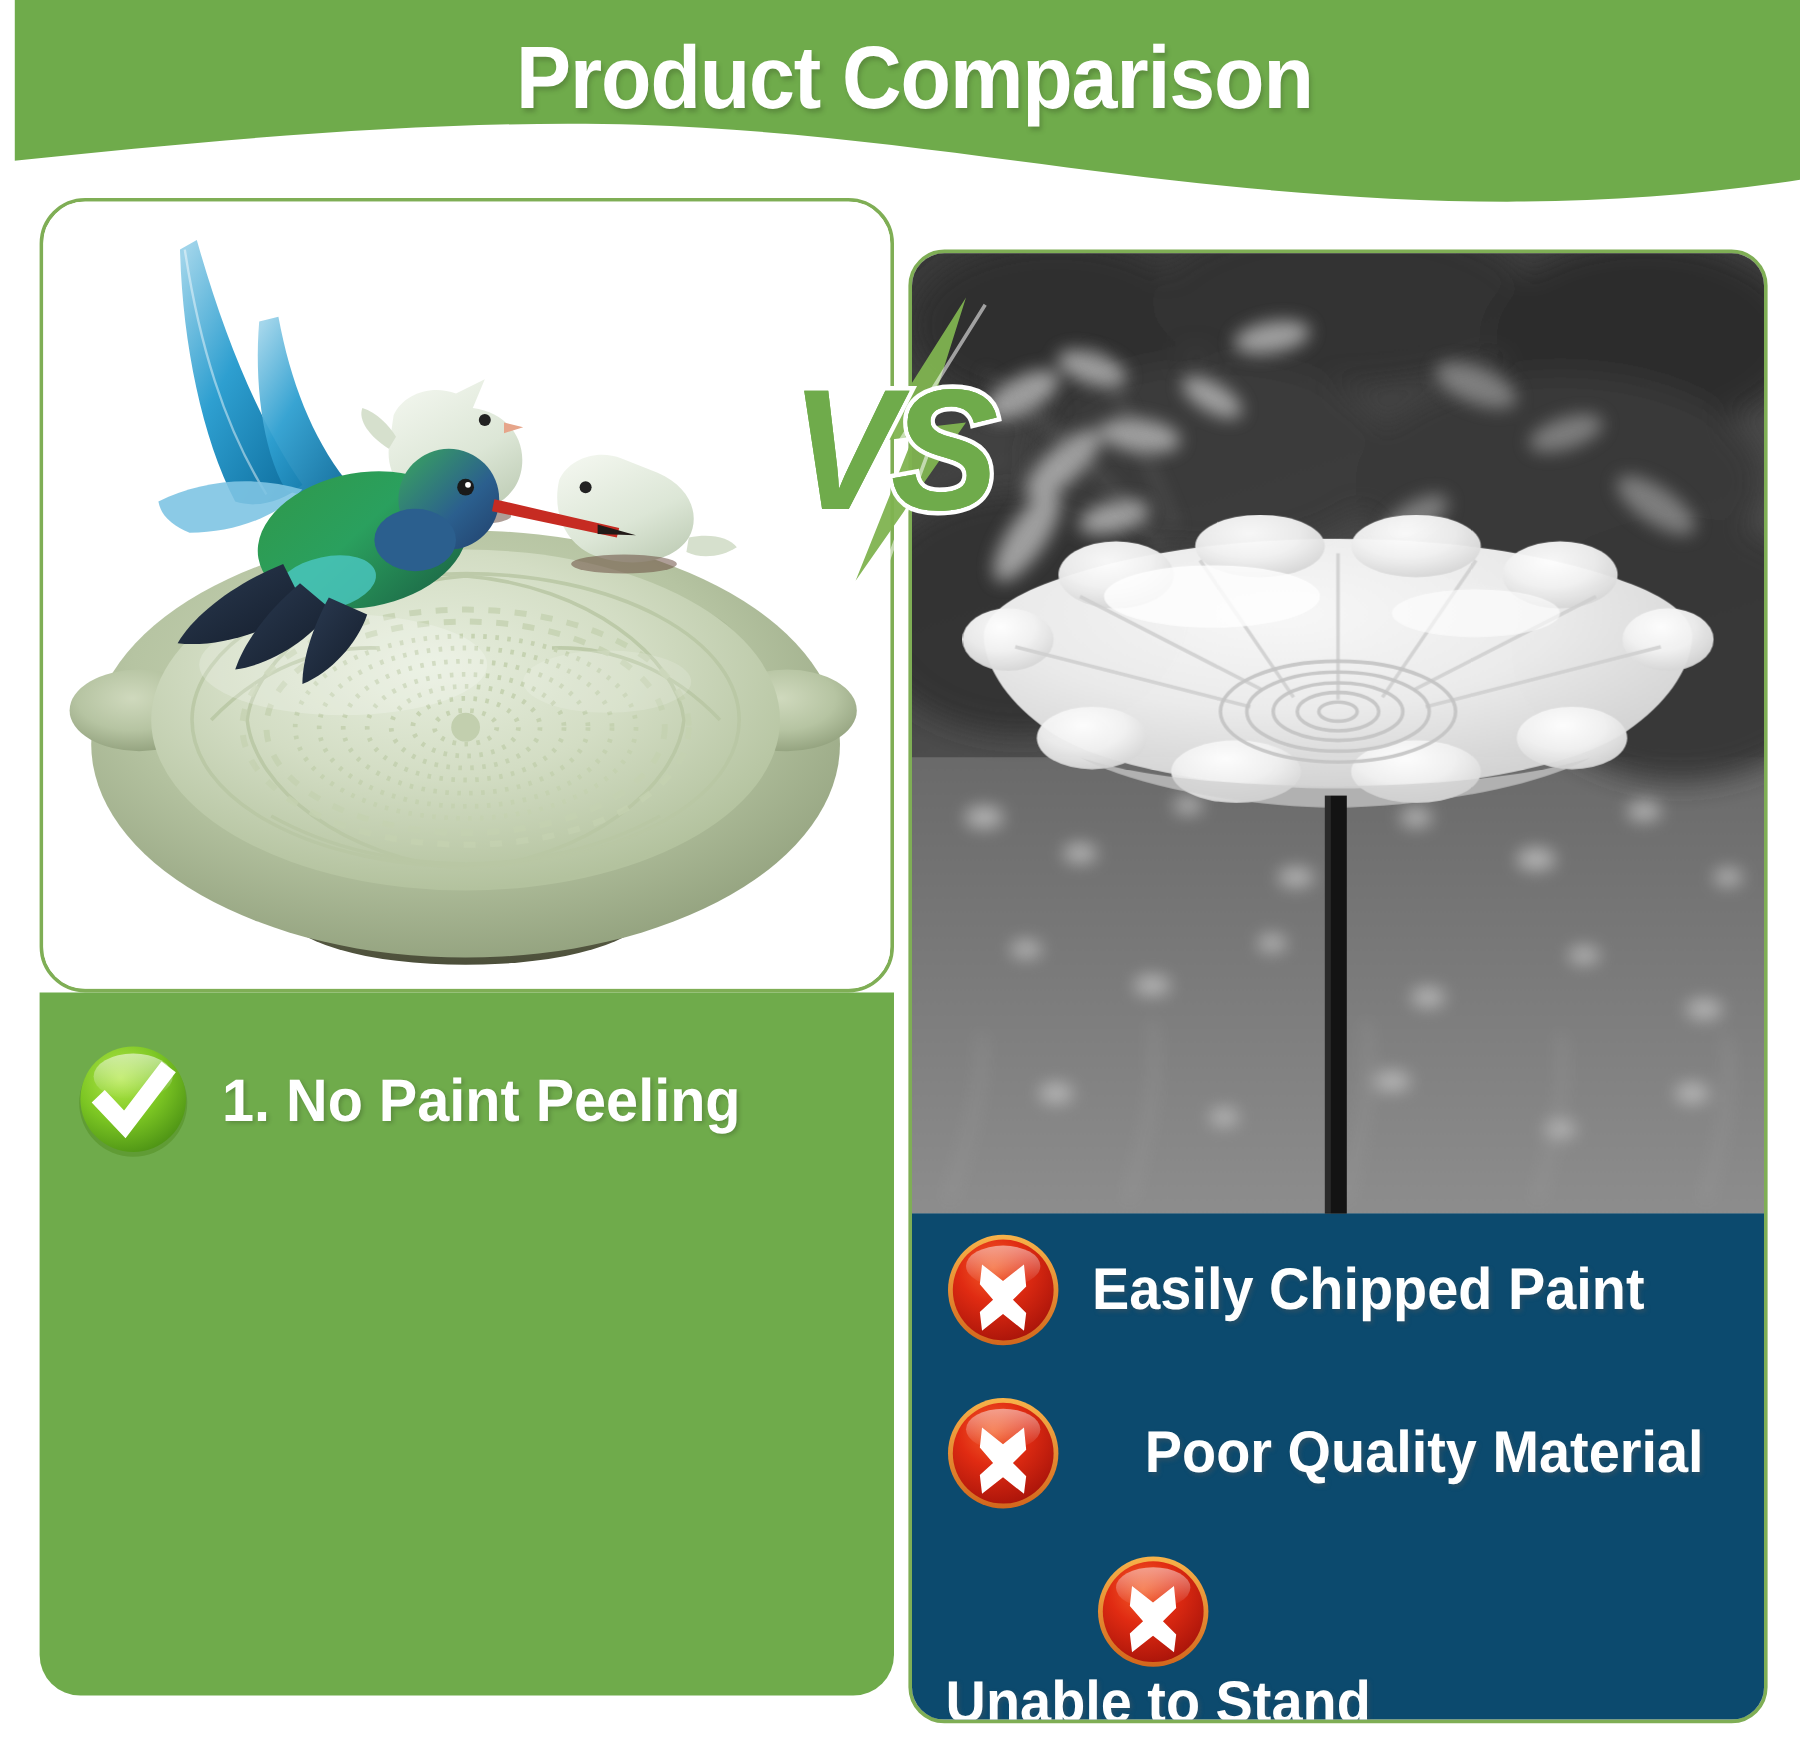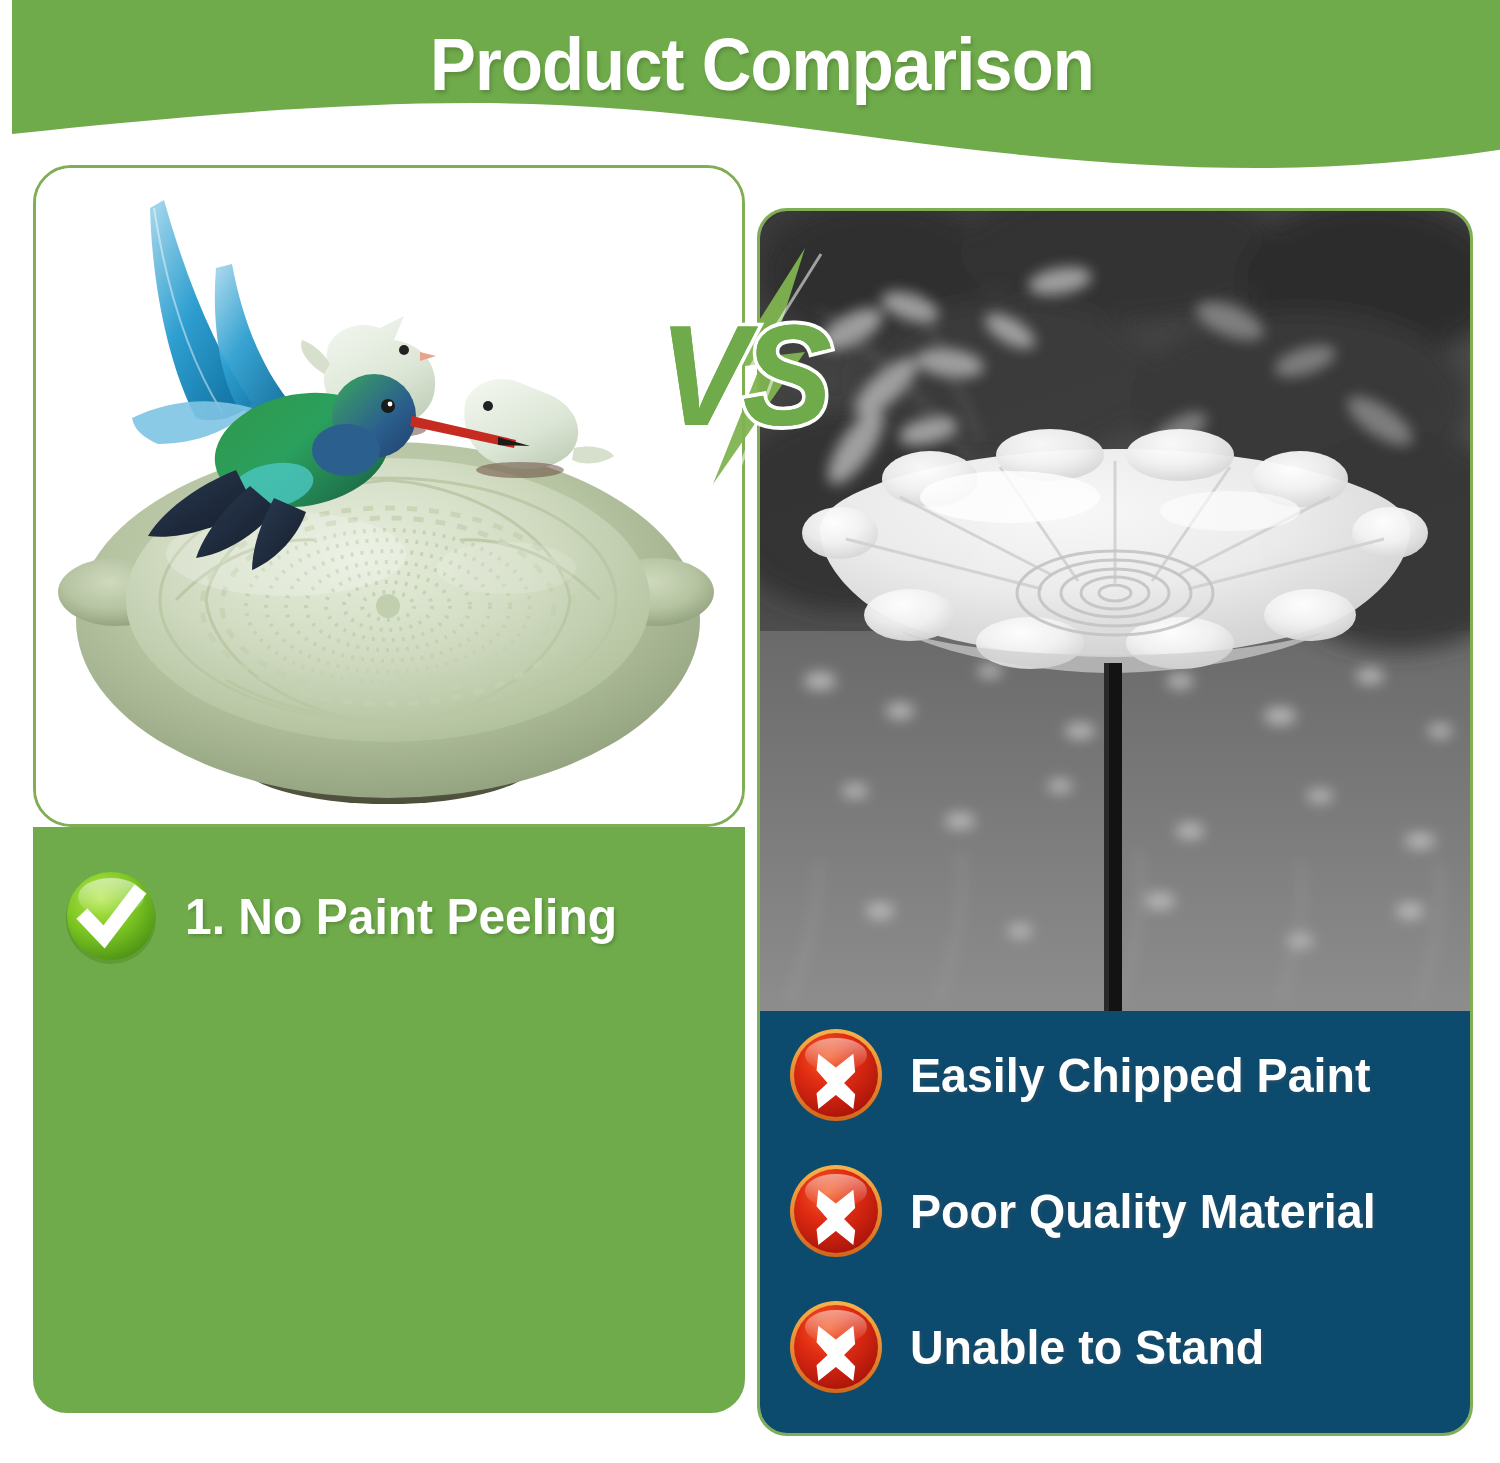--- a/index.html
+++ b/index.html
@@ -464,33 +464,33 @@
             </defs>
             <circle cx="48" cy="48" r="46" fill="url(#xrim)"></circle>
             <circle cx="48" cy="48" r="42" fill="url(#xg)"></circle>
             <ellipse cx="48" cy="28" rx="31" ry="17" fill="url(#xgloss)"></ellipse>
             <path d="M29,27 L48,42 L67,27 L69,47 L57,59 L69,71 L67,87 L48,72 L29,87 L27,70 L39,59 L27,45 Z" fill="#ffffff" transform="scale(.92) translate(4,2)"></path>
           </svg>
         </span>
         <span class="bad-label">Easily Chipped Paint</span>
       </div>
 
-      <div class="point-row" style="top:148px;left:28px;">
+      <div class="point-row" style="top:148px;left:28px;gap:44px;">
         <span class="badge">
           <svg width="96" height="96" viewBox="0 0 96 96">
             <circle cx="48" cy="48" r="46" fill="url(#xrim)"></circle>
             <circle cx="48" cy="48" r="42" fill="url(#xg)"></circle>
             <ellipse cx="48" cy="28" rx="31" ry="17" fill="url(#xgloss)"></ellipse>
             <path d="M29,27 L48,42 L67,27 L69,47 L57,59 L69,71 L67,87 L48,72 L29,87 L27,70 L39,59 L27,45 Z" fill="#ffffff" transform="scale(.92) translate(4,2)"></path>
           </svg>
         </span>
         <span class="bad-label">Poor Quality Material</span>
       </div>
 
-      <div class="point-row" style="top:284px;left:28px;">
+      <div class="point-row" style="top:284px;left:28px;flex-direction:column;">
         <span class="badge">
           <svg width="96" height="96" viewBox="0 0 96 96">
             <circle cx="48" cy="48" r="46" fill="url(#xrim)"></circle>
             <circle cx="48" cy="48" r="42" fill="url(#xg)"></circle>
             <ellipse cx="48" cy="28" rx="31" ry="17" fill="url(#xgloss)"></ellipse>
             <path d="M29,27 L48,42 L67,27 L69,47 L57,59 L69,71 L67,87 L48,72 L29,87 L27,70 L39,59 L27,45 Z" fill="#ffffff" transform="scale(.92) translate(4,2)"></path>
           </svg>
         </span>
         <span class="bad-label">Unable to Stand</span>
       </div>

